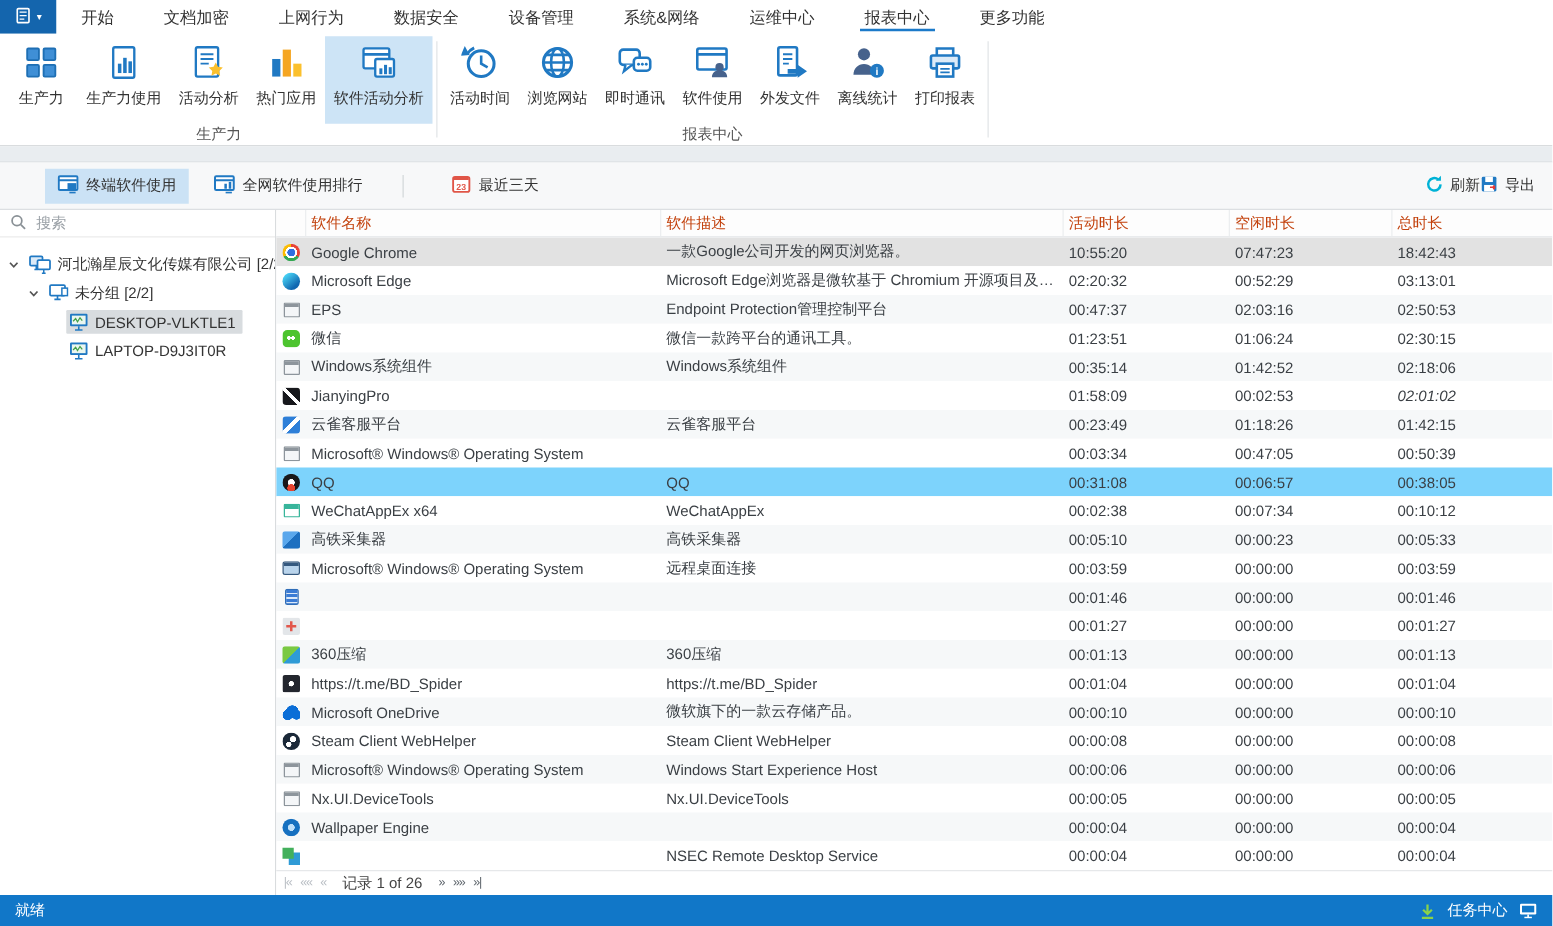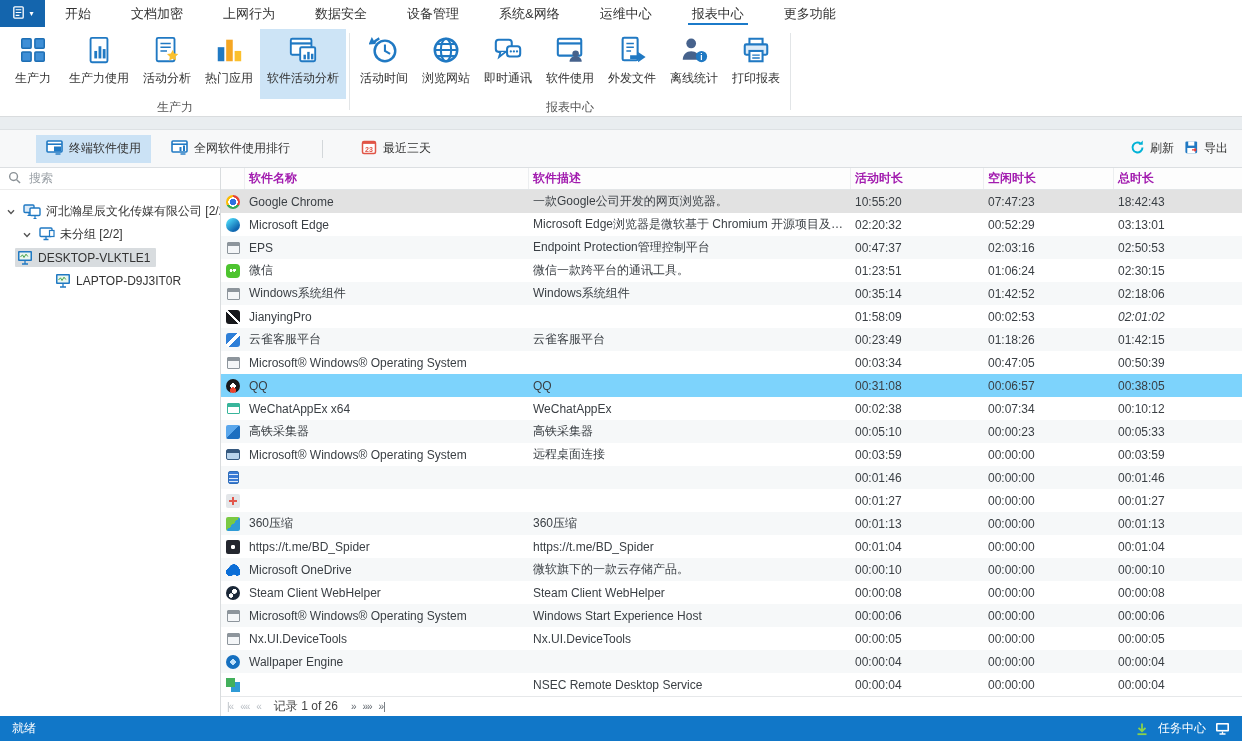--- a/index.html
+++ b/index.html
@@ -27,36 +27,36 @@
 .rb-sep{width:1px;background:#e2e5e7;margin:4px 3px 6px 3px;}
 
 
 .band{height:13px;background:#e9edf0;border-bottom:1px solid #dde1e4;}
 .toolbar{height:38px;background:#f7f8f9;border-bottom:1px solid #dcdfe2;display:flex;align-items:center;padding:0 14px 0 36px;}
 .tb-tab{display:flex;align-items:center;gap:6px;padding:5px 10px;cursor:pointer;color:#333;white-space:nowrap;}
 .tb-tab.selected{background:#cbe2f5;}
 .tb-tabs{display:flex;gap:10px;}
 .tb-sep{width:1px;height:18px;background:#d3d7da;margin:0 22px;}
 .tb-date{display:flex;align-items:center;gap:6px;cursor:pointer;margin-left:16px;}
-.tb-right{margin-left:auto;display:flex;align-items:center;gap:10px;}
+.tb-right{margin-left:auto;display:flex;align-items:center;gap:0;}
 .tb-action{display:flex;align-items:center;gap:5px;cursor:pointer;color:#333;}
 
 
 .content{flex:1;display:flex;min-height:0;background:#fff;}
 .sidebar{width:221px;border-right:1px solid #d9dcde;display:flex;flex-direction:column;background:#fff;}
 .search-row{height:22px;display:flex;align-items:center;gap:8px;padding:0 8px;border-bottom:1px solid #ececec;color:#9aa0a6;cursor:text;}
 .tree{padding-top:10px;}
 .tree-item{height:23px;display:flex;align-items:center;gap:5px;cursor:pointer;white-space:nowrap;overflow:hidden;}
 .chev{width:10px;display:inline-flex;justify-content:center;flex:none;}
 .ti-inner{display:inline-flex;align-items:center;gap:5px;padding:2px 5px 2px 2px;border-radius:1px;}
 .tree-item.selected .ti-inner{background:#d8dcdf;}
 .treeicon{display:inline-flex;flex:none;}
 
 .main{flex:1;display:flex;flex-direction:column;min-width:0;}
-.grid-header{height:22px;display:flex;align-items:stretch;border-bottom:1px solid #e2e5e7;color:#a21caf;background:#fdfdfd;font-weight:bold;}
+.grid-header{height:22px;display:flex;align-items:stretch;border-bottom:1px solid #e2e5e7;color:#c2410c;background:#fdfdfd;}
 .gh-cell{padding:0 4px;border-right:1px solid #eceef0;display:flex;align-items:center;flex:none;overflow:hidden;white-space:nowrap;}
 .gh-cell:last-child{border-right:none;}
 .grid-rows{height:506px;overflow:hidden;}
 .grid-row{height:23px;display:flex;align-items:center;background:#fff;}
 .grid-row.odd{background:#f6f8f9;}
 .grid-row.selected{background:#e2e2e2;}
 .grid-row.highlighted{background:#7dd3fc;}
 .gr-cell{padding:0 4px;overflow:hidden;text-overflow:ellipsis;white-space:nowrap;flex:none;color:#3a3f44;}
 .icon-cell{display:flex;align-items:center;justify-content:center;padding:0;}
 
@@ -357,21 +357,21 @@
               <span class="treeicon">
                 <svg width="16" height="15" viewBox="0 0 16 15">
                   <rect x="1" y="1" width="12" height="8.5" rx="1" fill="#fff" stroke="#2079c3" stroke-width="1.4"></rect>
                   <path d="M4.5 12.5h5M7 9.5v3" stroke="#2079c3" stroke-width="1.3"></path>
                   <rect x="10.5" y="3.5" width="4.5" height="6" fill="#fff" stroke="#2079c3" stroke-width="1.2"></rect>
                 </svg>
               </span>
               <span class="ti-label">未分组  [2/2]</span>
             </span>
           </div>
-          <div class="tree-item selected" style=" text-align: center;">
+          <div class="tree-item selected" style="padding-left: 38px; text-align: center;">
             <span class="chev"></span>
             <span class="ti-inner">
               <span class="treeicon">
                 <svg width="16" height="15" viewBox="0 0 16 15">
                   <rect x="1" y="1" width="14" height="10" rx="1" fill="#2079c3"></rect>
                   <rect x="2.5" y="2.5" width="11" height="7" fill="#eaf6ef"></rect>
                   <path d="M3.5 7l2-2.2 1.5 2.7 2-3.3 1.8 2.3" stroke="#43a047" stroke-width="1" fill="none"></path>
                   <path d="M5 14h6M8 11v3" stroke="#2079c3" stroke-width="1.3"></path>
                 </svg>
               </span>

